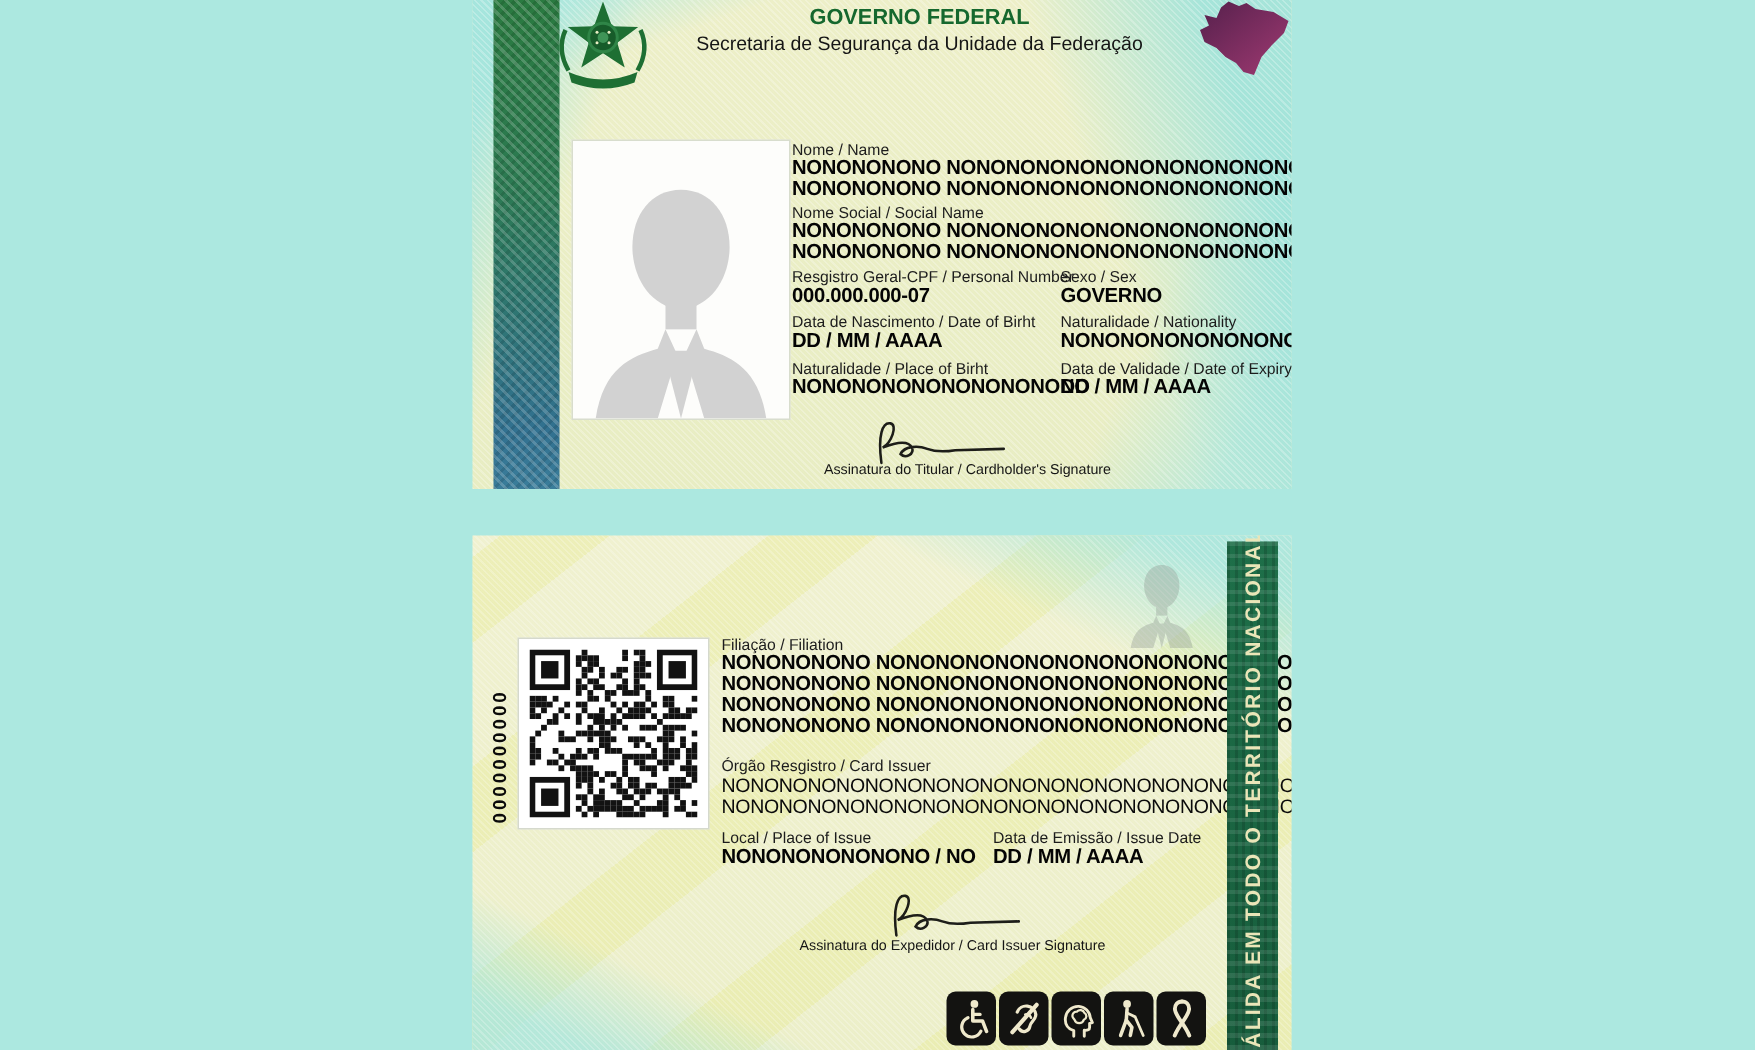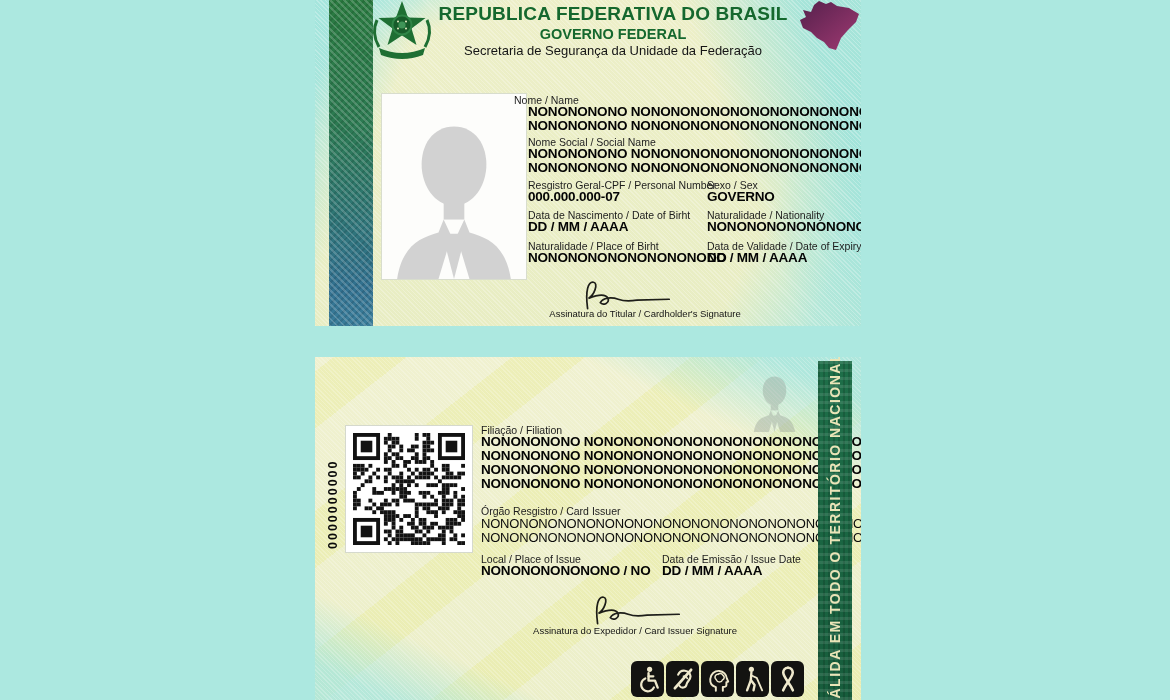--- a/index.html
+++ b/index.html
@@ -117,21 +117,20 @@
         <circle cx="35" cy="27" r="3.6" fill="#3f9457"></circle>
         <circle cx="31" cy="23.5" r="1" fill="#e8edc4"></circle>
         <circle cx="39" cy="23.5" r="1" fill="#e8edc4"></circle>
         <circle cx="31" cy="30.5" r="1" fill="#e8edc4"></circle>
         <circle cx="39" cy="30.5" r="1" fill="#e8edc4"></circle>
         <path d="M12 50 Q35 60 58 50 L56 57 Q35 65 14 57 Z" fill="#1e6f33"></path>
       </svg>
     </div>
 
     <div class="hdr">
-      <div class="hdr-title">REPUBLICA FEDERATIVA DO BRASIL</div>
       <div class="hdr-sub">GOVERNO FEDERAL</div>
       <div class="hdr-l4">Secretaria de Segurança da Unidade da Federação</div>
     </div>
 
     <div class="map">
       <svg width="68" height="52" viewBox="0 0 68 52">
         <defs>
           <linearGradient id="mapg" x1="0" y1="0" x2="1" y2="1">
             <stop offset="0" stop-color="#55204c"></stop>
             <stop offset="1" stop-color="#a03a72"></stop>
@@ -144,21 +143,21 @@
     <div class="photo">
       <svg width="130" height="168" viewBox="0 0 100 130">
         <path d="M50 12 C66 12 76 26 75 44 C74 58 66 72 50 74 C34 72 26 58 25 44 C24 26 34 12 50 12 Z" fill="#d2d2d2"></path>
         <rect x="42" y="68" width="16" height="16" fill="#d2d2d2"></rect>
         <path d="M6 130 C10 104 24 98 38 94 L42 84 L48 97 L38 130 Z" fill="#d2d2d2"></path>
         <path d="M94 130 C90 104 76 98 62 94 L58 84 L52 97 L62 130 Z" fill="#d2d2d2"></path>
         <path d="M45 95 L55 95 L57 103 L50 130 L43 103 Z" fill="#d2d2d2"></path>
       </svg>
     </div>
 
-    <div class="lbl" style="left:199px;top:94px">Nome / Name</div>
+    <div class="lbl" style="left:213px;top:94px">Nome / Name</div>
     <div class="val" style="left:213px;top:104px">NONONONONO NONONONONONONONONONONONONONO</div>
     <div class="val" style="left:213px;top:118px">NONONONONO NONONONONONONONONONONONONONO</div>
 
     <div class="lbl" style="left:213px;top:136px">Nome Social / Social Name</div>
     <div class="val" style="left:213px;top:146px">NONONONONO NONONONONONONONONONONONONONO</div>
     <div class="val" style="left:213px;top:160px">NONONONONO NONONONONONONONONONONONONONO</div>
 
     <div class="lbl" style="left:213px;top:179px">Resgistro Geral-CPF / Personal Number</div>
     <div class="val" style="left:213px;top:189px">000.000.000-07</div>
     <div class="lbl" style="left:392px;top:179px">Sexo / Sex</div>

